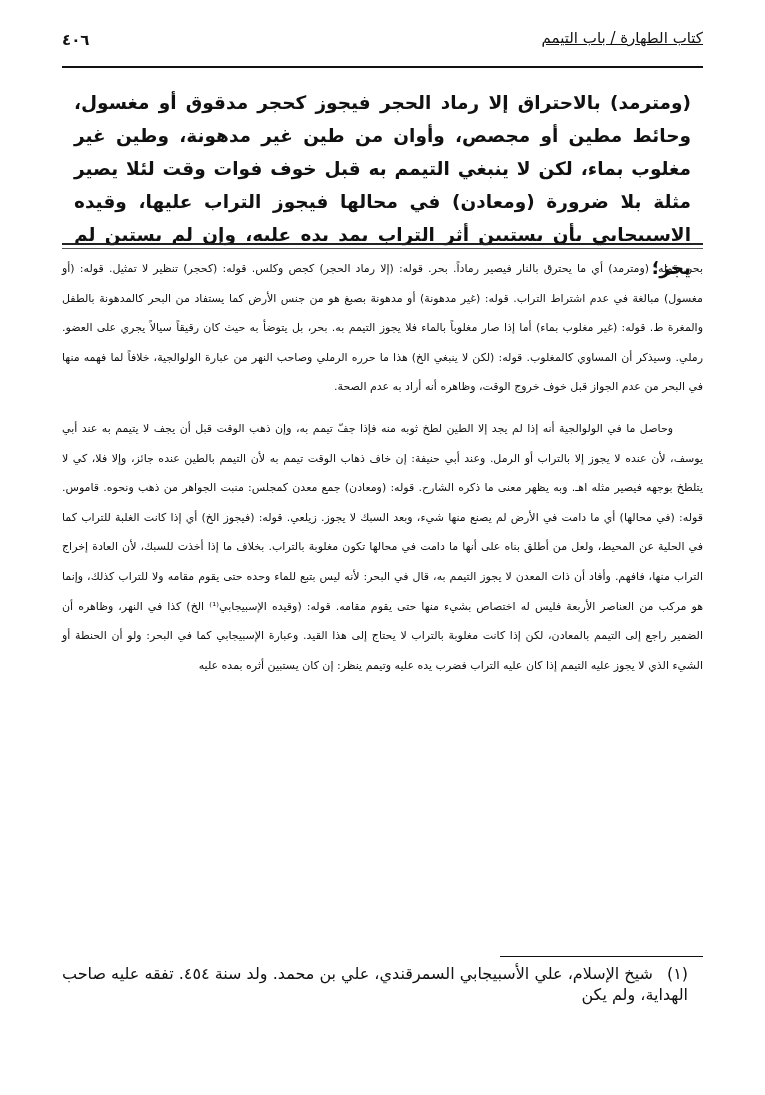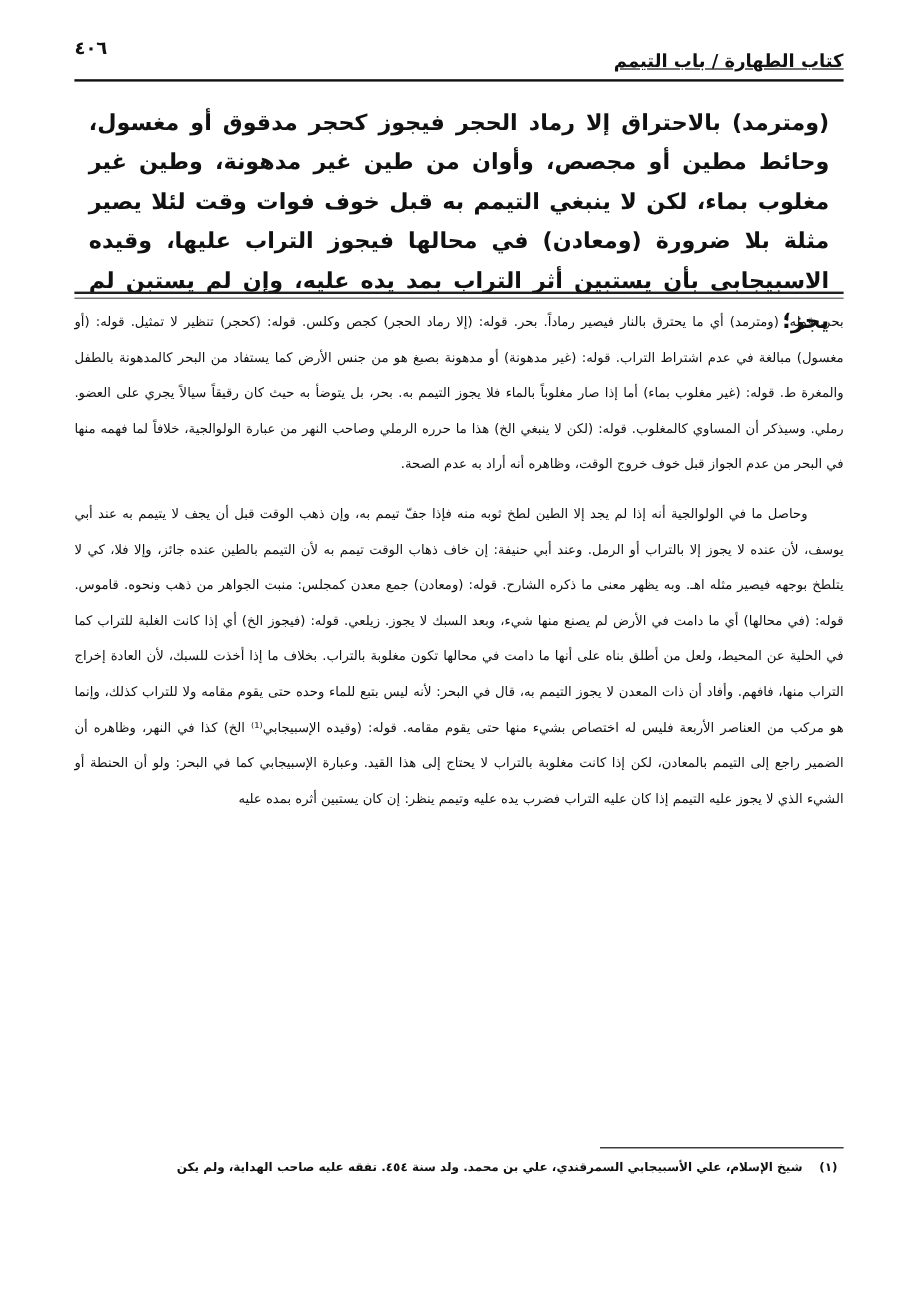--- a/index.html
+++ b/index.html
@@ -7,21 +7,21 @@
     width: 765px; height: 1095px; overflow: hidden; position: relative;
     font-family: "DejaVu Sans", sans-serif; color: #111111;
   }
   .page { position: absolute; left: 0; top: 0; width: 765px; height: 1095px; }
   .header {
     position: absolute; left: 62px; width: 641px; top: 40px; height: 26px;
     border-bottom: 2px solid #111;
     display: flex; justify-content: space-between; align-items: flex-end;
     direction: rtl;
   }
-  .running-title { font-size: 15px; font-weight: bold; padding-bottom: 6px; }
+  .running-title { font-size: 15px; font-weight: normal; padding-bottom: 19px; }
   .running-title .t { text-decoration: underline; }
   .page-number { font-size: 15px; font-weight: bold; padding-bottom: 17px; }
   .body-text {
     position: absolute; left: 62px; width: 641px; top: 74px;
     font-size: 18.5px; font-weight: bold; line-height: 33px;
     text-align: justify; text-align-last: right; direction: rtl;
   }
   .body-text p { margin: 12px; }
   .rule-double {
     position: absolute; left: 62px; width: 641px; top: 243px; height: 3px;
@@ -32,22 +32,22 @@
     font-size: 11px; line-height: 29.6px; direction: rtl;
     text-align: justify;
   }
   .commentary p { margin: 0 0 12px 0; text-align: justify; text-align-last: right; }
   .commentary p.indent { text-indent: 30px; }
   .footnote-rule {
     position: absolute; left: 500px; width: 203px; top: 956px; height: 0;
     border-top: 1.5px solid #111;
   }
   .footnotes {
-    position: absolute; left: 57px; width: 641px; top: 963px;
-    font-size: 10px; font-weight: bold; line-height: 21px; direction: rtl;
+    position: absolute; left: 47px; width: 641px; top: 963px;
+    font-size: 16px; font-weight: normal; line-height: 21px; direction: rtl;
   }
   .footnotes .fn-line { display: block; }
   .footnotes .fn-num { margin-left: 14px; }
   .footnotes .fn-cont { padding-right: 0; }
 </style>
 </head>
 <body>
 
 <div class="page">
 

